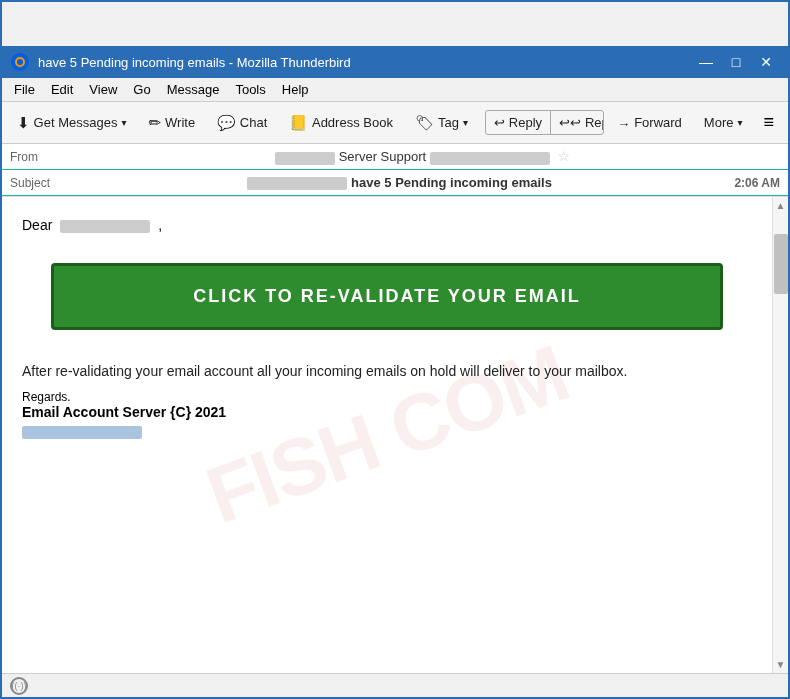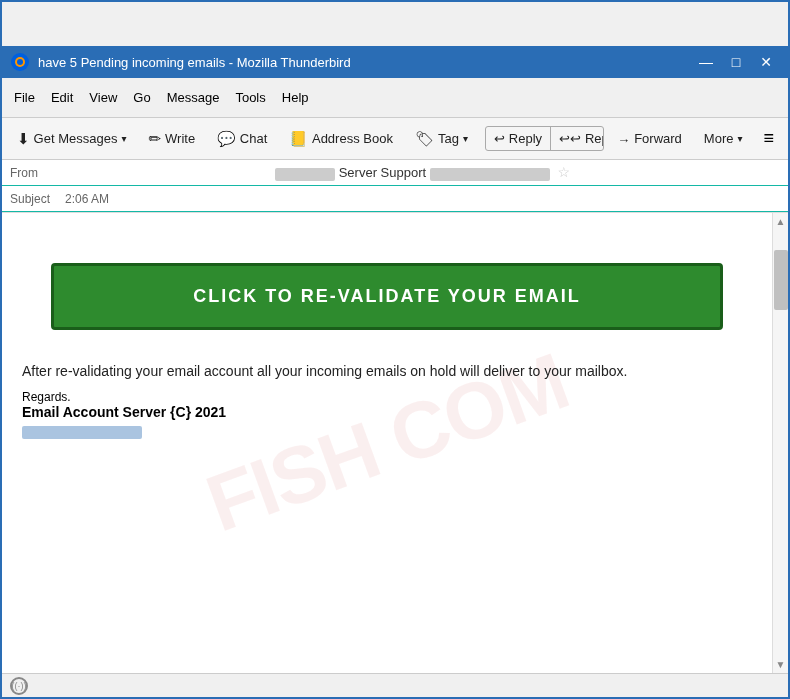--- a/index.html
+++ b/index.html
@@ -9,42 +9,42 @@
 
     
     .titlebar { background: #2a6db5; color: white; display: flex; align-items: center; padding: 4px 8px; height: 32px; margin-top: 44px; }
     .titlebar-icon { width: 20px; height: 20px; margin-right: 8px; }
     .titlebar-icon svg { width: 20px; height: 20px; }
     .titlebar-title { flex: 1; font-size: 13px; color: white; }
     .titlebar-controls { display: flex; gap: 2px; }
     .titlebar-btn { width: 28px; height: 22px; background: transparent; border: none; color: white; cursor: pointer; font-size: 14px; display: flex; align-items: center; justify-content: center; }
 
     
-    .menubar { background: #f0f0f0; display: flex; align-items: center; padding: 2px 4px; height: 40px; border-bottom: 1px solid #ccc; }
+    .menubar { background: #f0f0f0; display: flex; align-items: center; padding: 2px 4px; height: 24px; border-bottom: 1px solid #ccc; }
     .menu-item { padding: 2px 8px; font-size: 13px; cursor: pointer; color: #000; }
 
     
     .toolbar { background: #f5f5f5; display: flex; align-items: center; padding: 4px 6px; height: 42px; border-bottom: 1px solid #ccc; gap: 4px; }
     .toolbar-btn { display: flex; align-items: center; gap: 4px; padding: 4px 8px; background: transparent; border: 1px solid transparent; border-radius: 3px; cursor: pointer; font-size: 13px; color: #222; white-space: nowrap; }
     .toolbar-btn .icon { font-size: 15px; }
     .toolbar-spacer { flex: 1; }
     .toolbar-hamburger { padding: 4px 8px; cursor: pointer; font-size: 18px; }
 
     .toolbar-btn-group { display: flex; align-items: center; border: 1px solid #aaa; border-radius: 3px; overflow: hidden; }
     .toolbar-btn-group .toolbar-btn { border: none; border-radius: 0; border-right: 1px solid #aaa; }
     .toolbar-btn-group .toolbar-btn:last-child { border-right: none; }
     .dropdown-arrow { font-size: 10px; }
 
     
     .email-header { background: white; border-bottom: 1px solid #ddd; }
     .header-row { display: flex; align-items: center; padding: 3px 8px; border-bottom: 1px solid #14b8a6; min-height: 26px; }
     .header-label { color: #666; font-size: 12px; width: 55px; flex-shrink: 0; }
     .header-value { flex: 1; font-size: 13px; color: #333; text-align: center; }
     .header-star { color: #ccc; font-size: 14px; cursor: pointer; margin-left: 4px; }
-    .header-time { color: #666; font-size: 12px; }
+    .header-time { color: #666; font-size: 12px; font-weight: bold; }
     .blurred-text { display: inline-block; background: #ccc; border-radius: 2px; height: 13px; vertical-align: middle; }
     .from-blurred { width: 60px; }
     .subject-blurred { width: 100px; }
     .to-blurred { width: 80px; }
 
     
     .email-body { flex: 1; background: white; display: flex; overflow: hidden; }
     .email-content { flex: 1; padding: 20px 20px; overflow-y: auto; position: relative; }
     .scrollbar { width: 16px; background: #f5f5f5; border-left: 1px solid #ddd; display: flex; flex-direction: column; }
     .scrollbar-thumb { width: 14px; height: 60px; background: #c0c0c0; border-radius: 2px; margin: 20px auto 0; }
@@ -153,32 +153,41 @@
       <span class="header-label">From</span>
       <span class="header-value">
         <span class="blurred-text from-blurred"></span>
         <span>Server Support</span>
         <span class="blurred-text" style="width:120px;"></span>
         <span class="header-star">☆</span>
       </span>
     </div>
     <div class="header-row">
       <span class="header-label">Subject</span>
+      <span class="header-value">
+        <span class="blurred-text subject-blurred"></span>
+        <strong>have 5 Pending incoming emails</strong>
+      </span>
       <span class="header-time">2:06 AM</span>
     </div>
   </div>
 
   <div class="email-body">
     <div class="email-content">
 
       <div class="watermark">
         <span class="watermark-text">FISH COM</span>
       </div>
 
       <div class="email-text">
+        <p class="dear-line">
+          <span>Dear</span>
+          <span class="blurred-text" style="width:90px;display:inline-block;margin:0 4px;"></span>
+          <span>,</span>
+        </p>
 
 
         <div class="cta-wrapper">
           <a class="cta-button">CLICK TO RE-VALIDATE YOUR EMAIL</a>
         </div>
 
         <p class="after-para">After re-validating your email account all your incoming emails on hold will deliver to your mailbox.</p>
         <p class="regards">Regards.</p>
         <p class="signature">Email Account Server {C} 2021</p>
         <span class="link-text blurred-text"></span>

